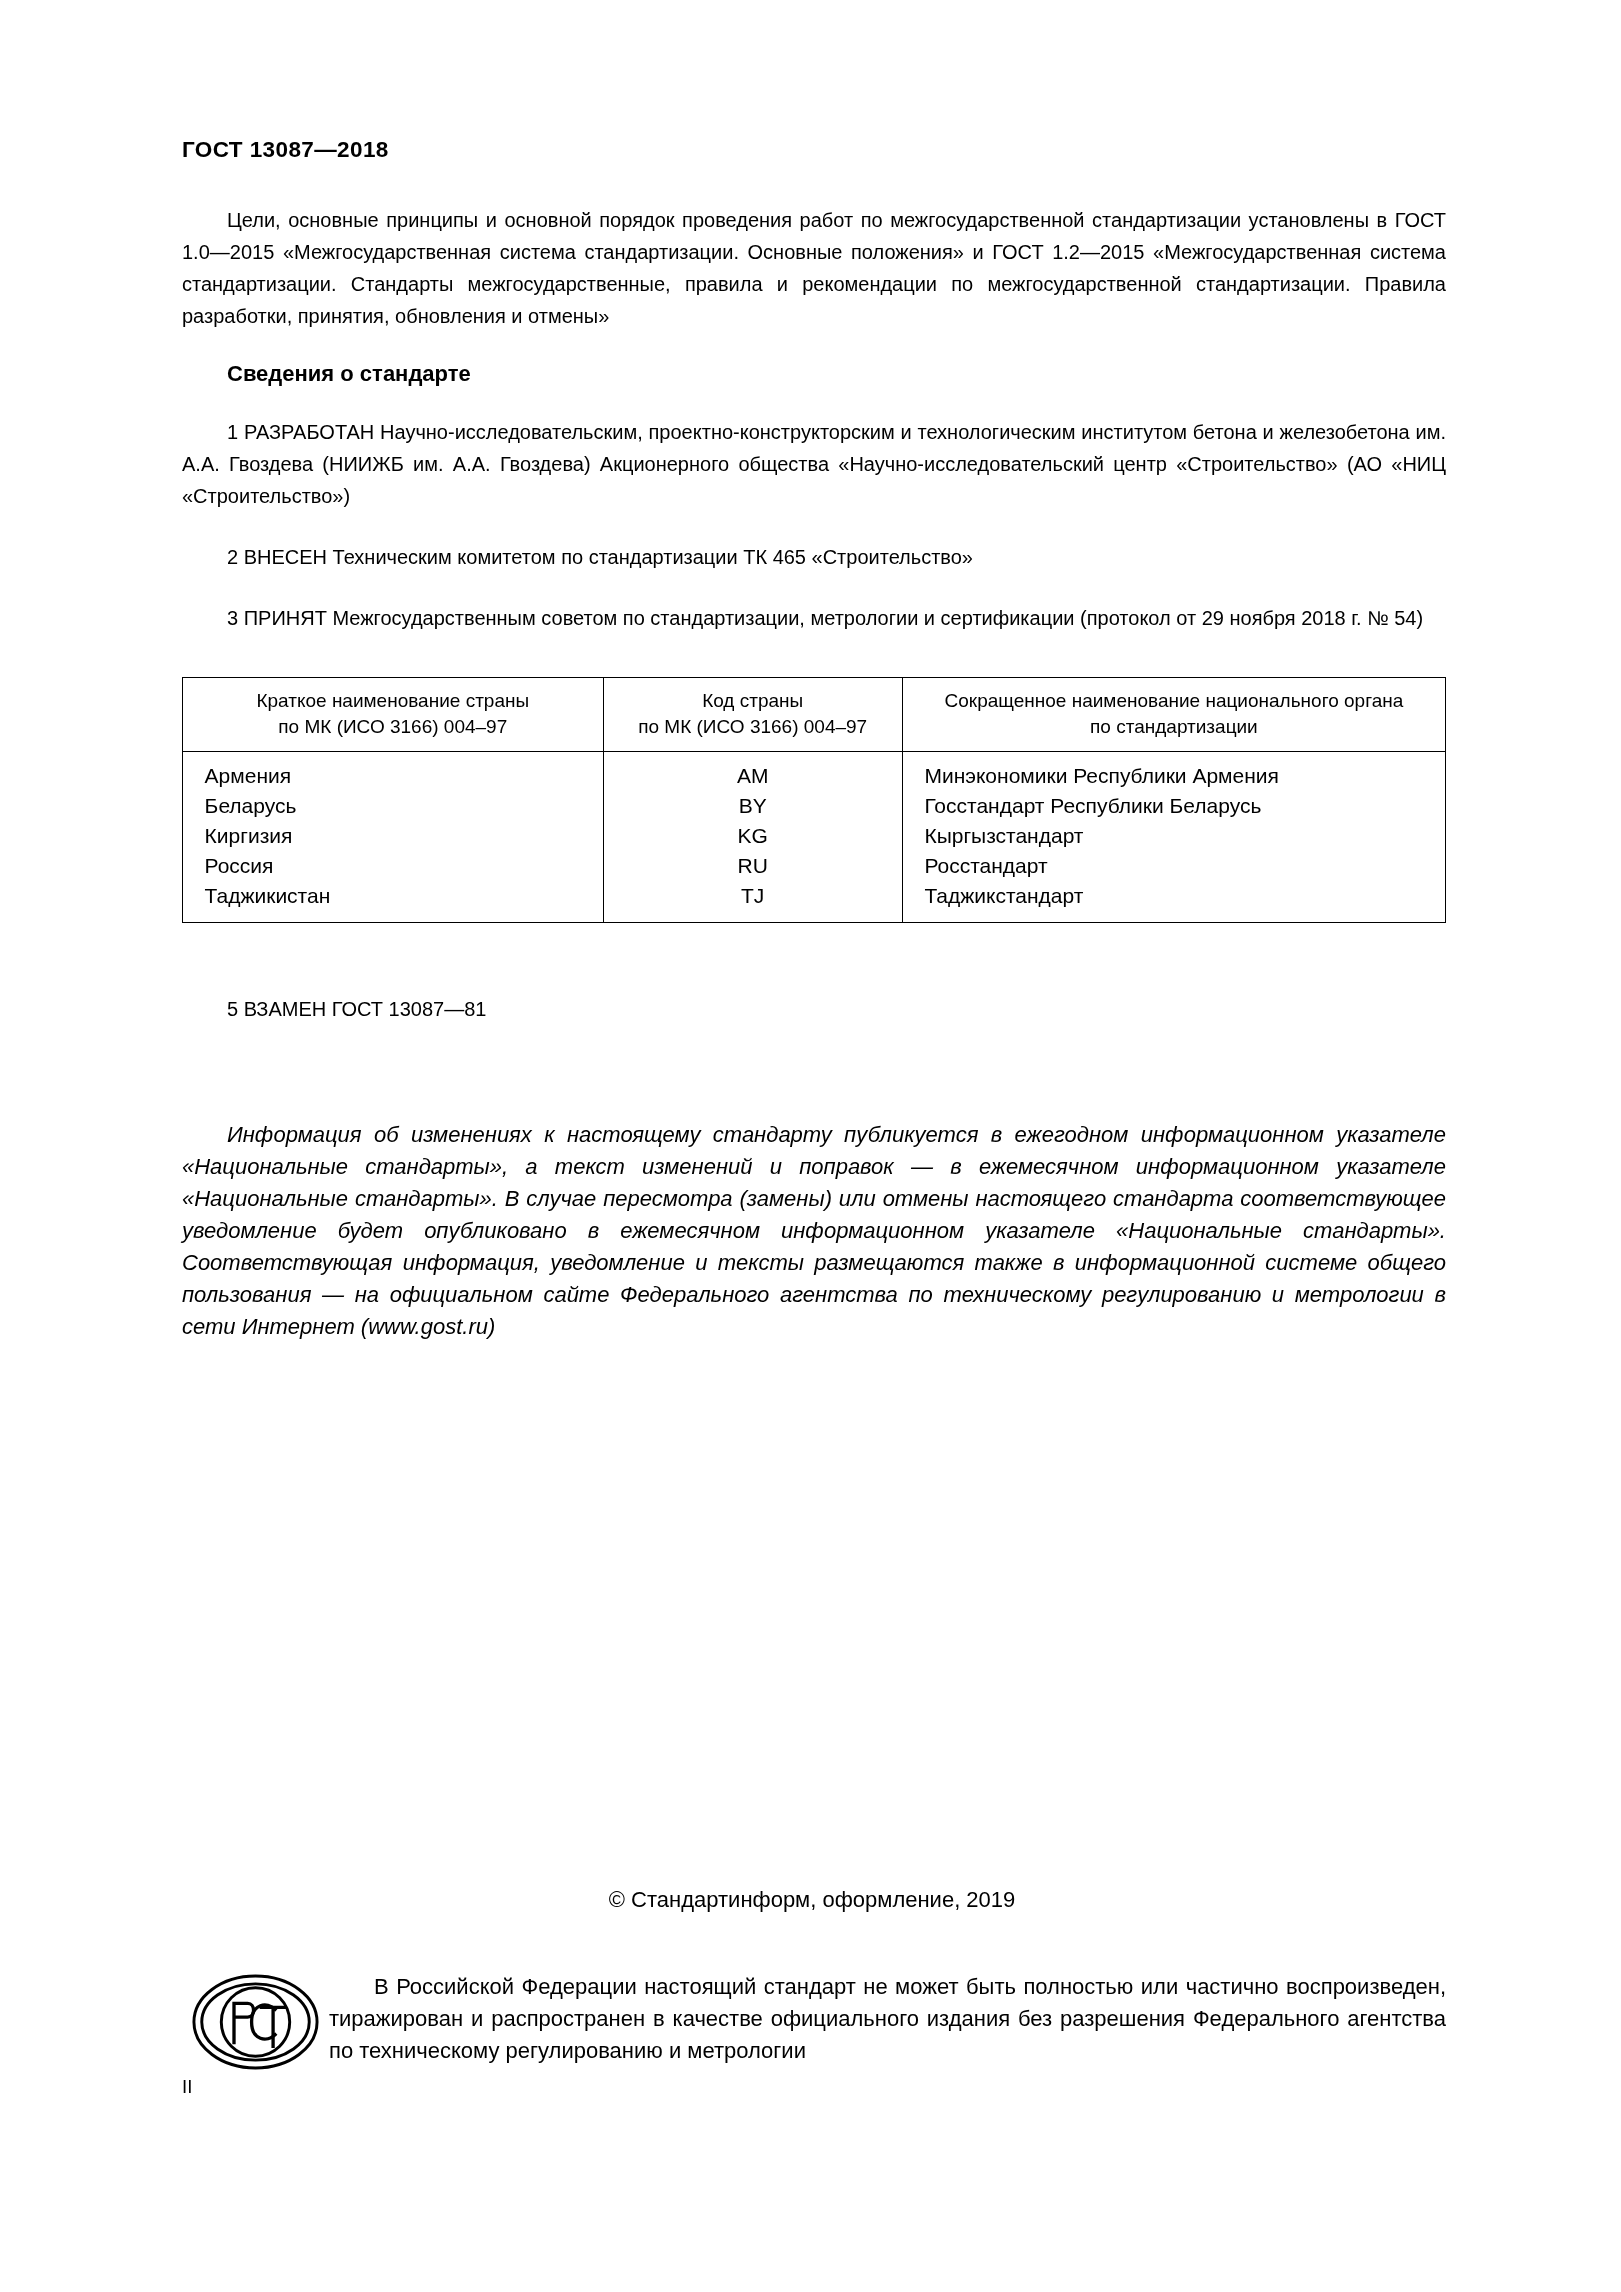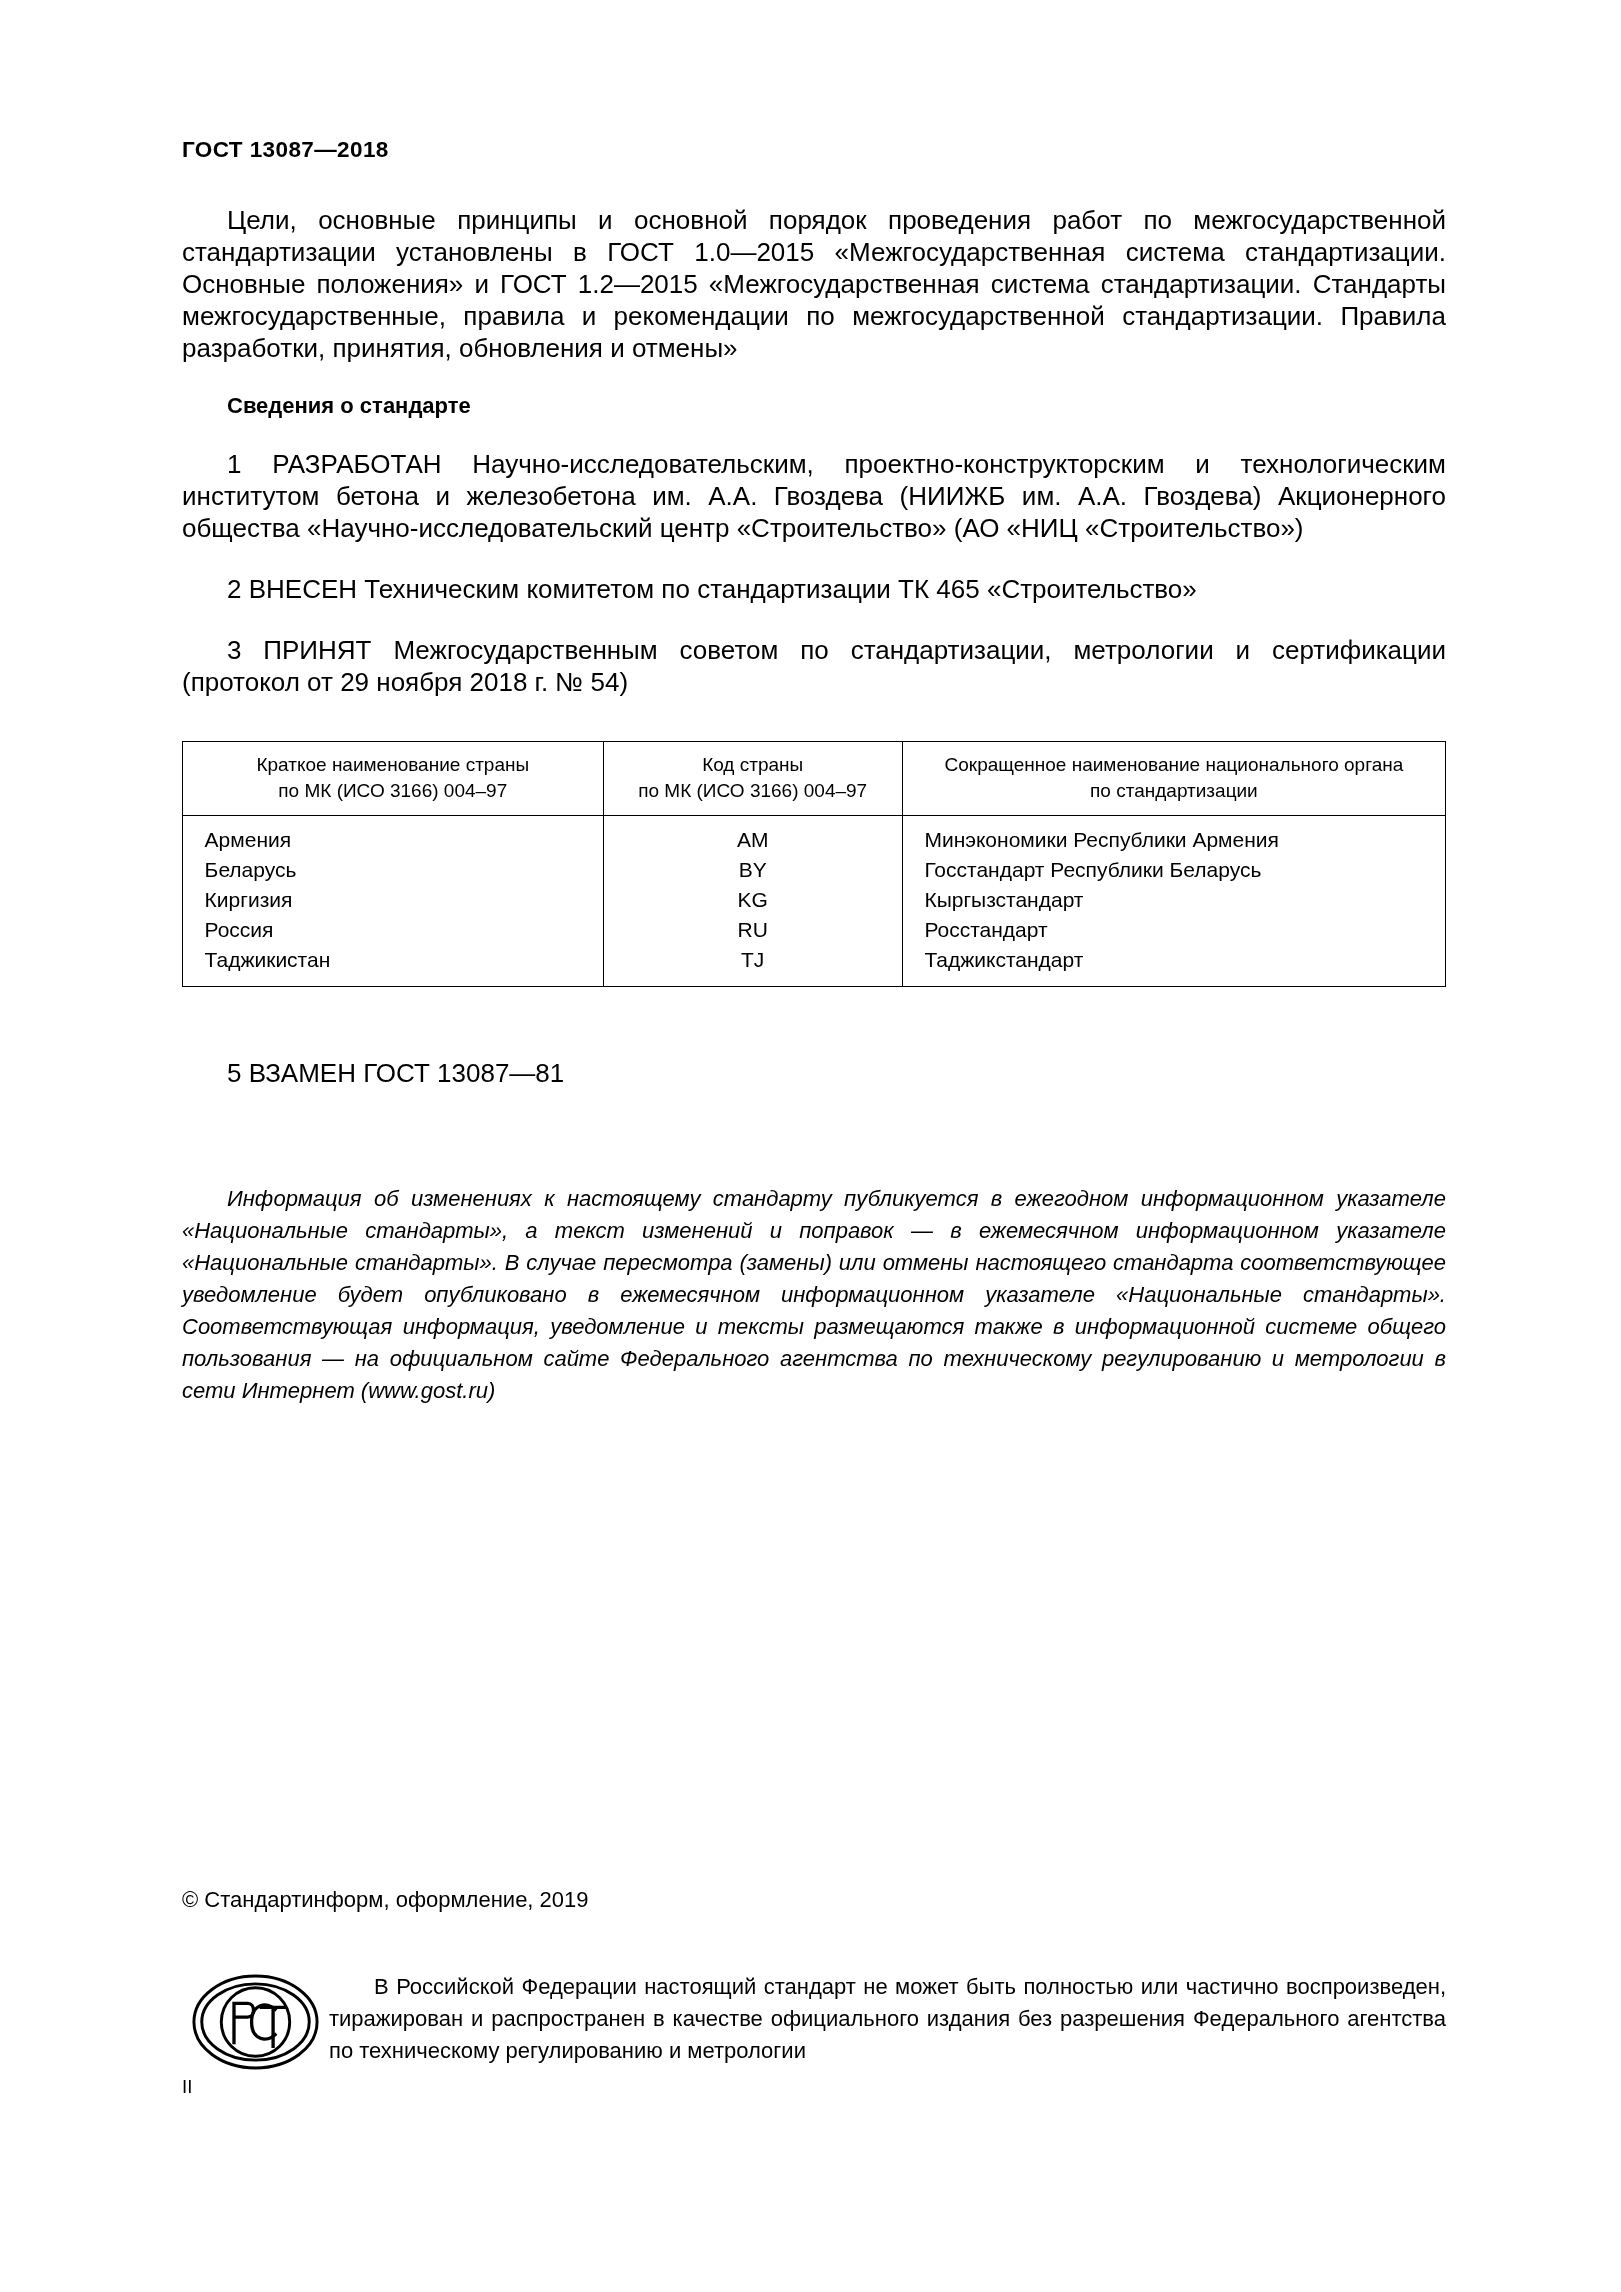--- a/index.html
+++ b/index.html
@@ -34,21 +34,21 @@
     letter-spacing: 0.4px;
     margin: 0 0 0 0;
   }
   .doc-title {
     text-align: center;
     font-size: 27.4px;
     font-weight: bold;
     margin: 61px 0 0 0;
   }
   p.para {
-    font-size: 26px;
+    font-size: 20px;
     line-height: 32px;
     margin: 0;
     text-align: justify;
     text-justify: inter-word;
   }
   .indent {
     text-indent: 45px;
   }
   .spacer-md { height: 29px; }
   .spacer-lg { height: 41px; }
@@ -87,21 +87,21 @@
   .cell-pad-left { padding-left: 21.6px !important; }
   .cell-center { text-align: center; }
   .italic-block p {
     font-style: italic;
     font-size: 22px;
     line-height: 32px;
     text-align: justify;
     margin: 0;
   }
   .copyright {
-    text-align: left;
+    text-align: center;
     font-size: 22px;
     margin: 0;
     padding-right: 3.9px;
   }
   .footer-block {
     position: absolute;
     left: 182px;
     top: 1887px;
     width: 1264px;
   }

